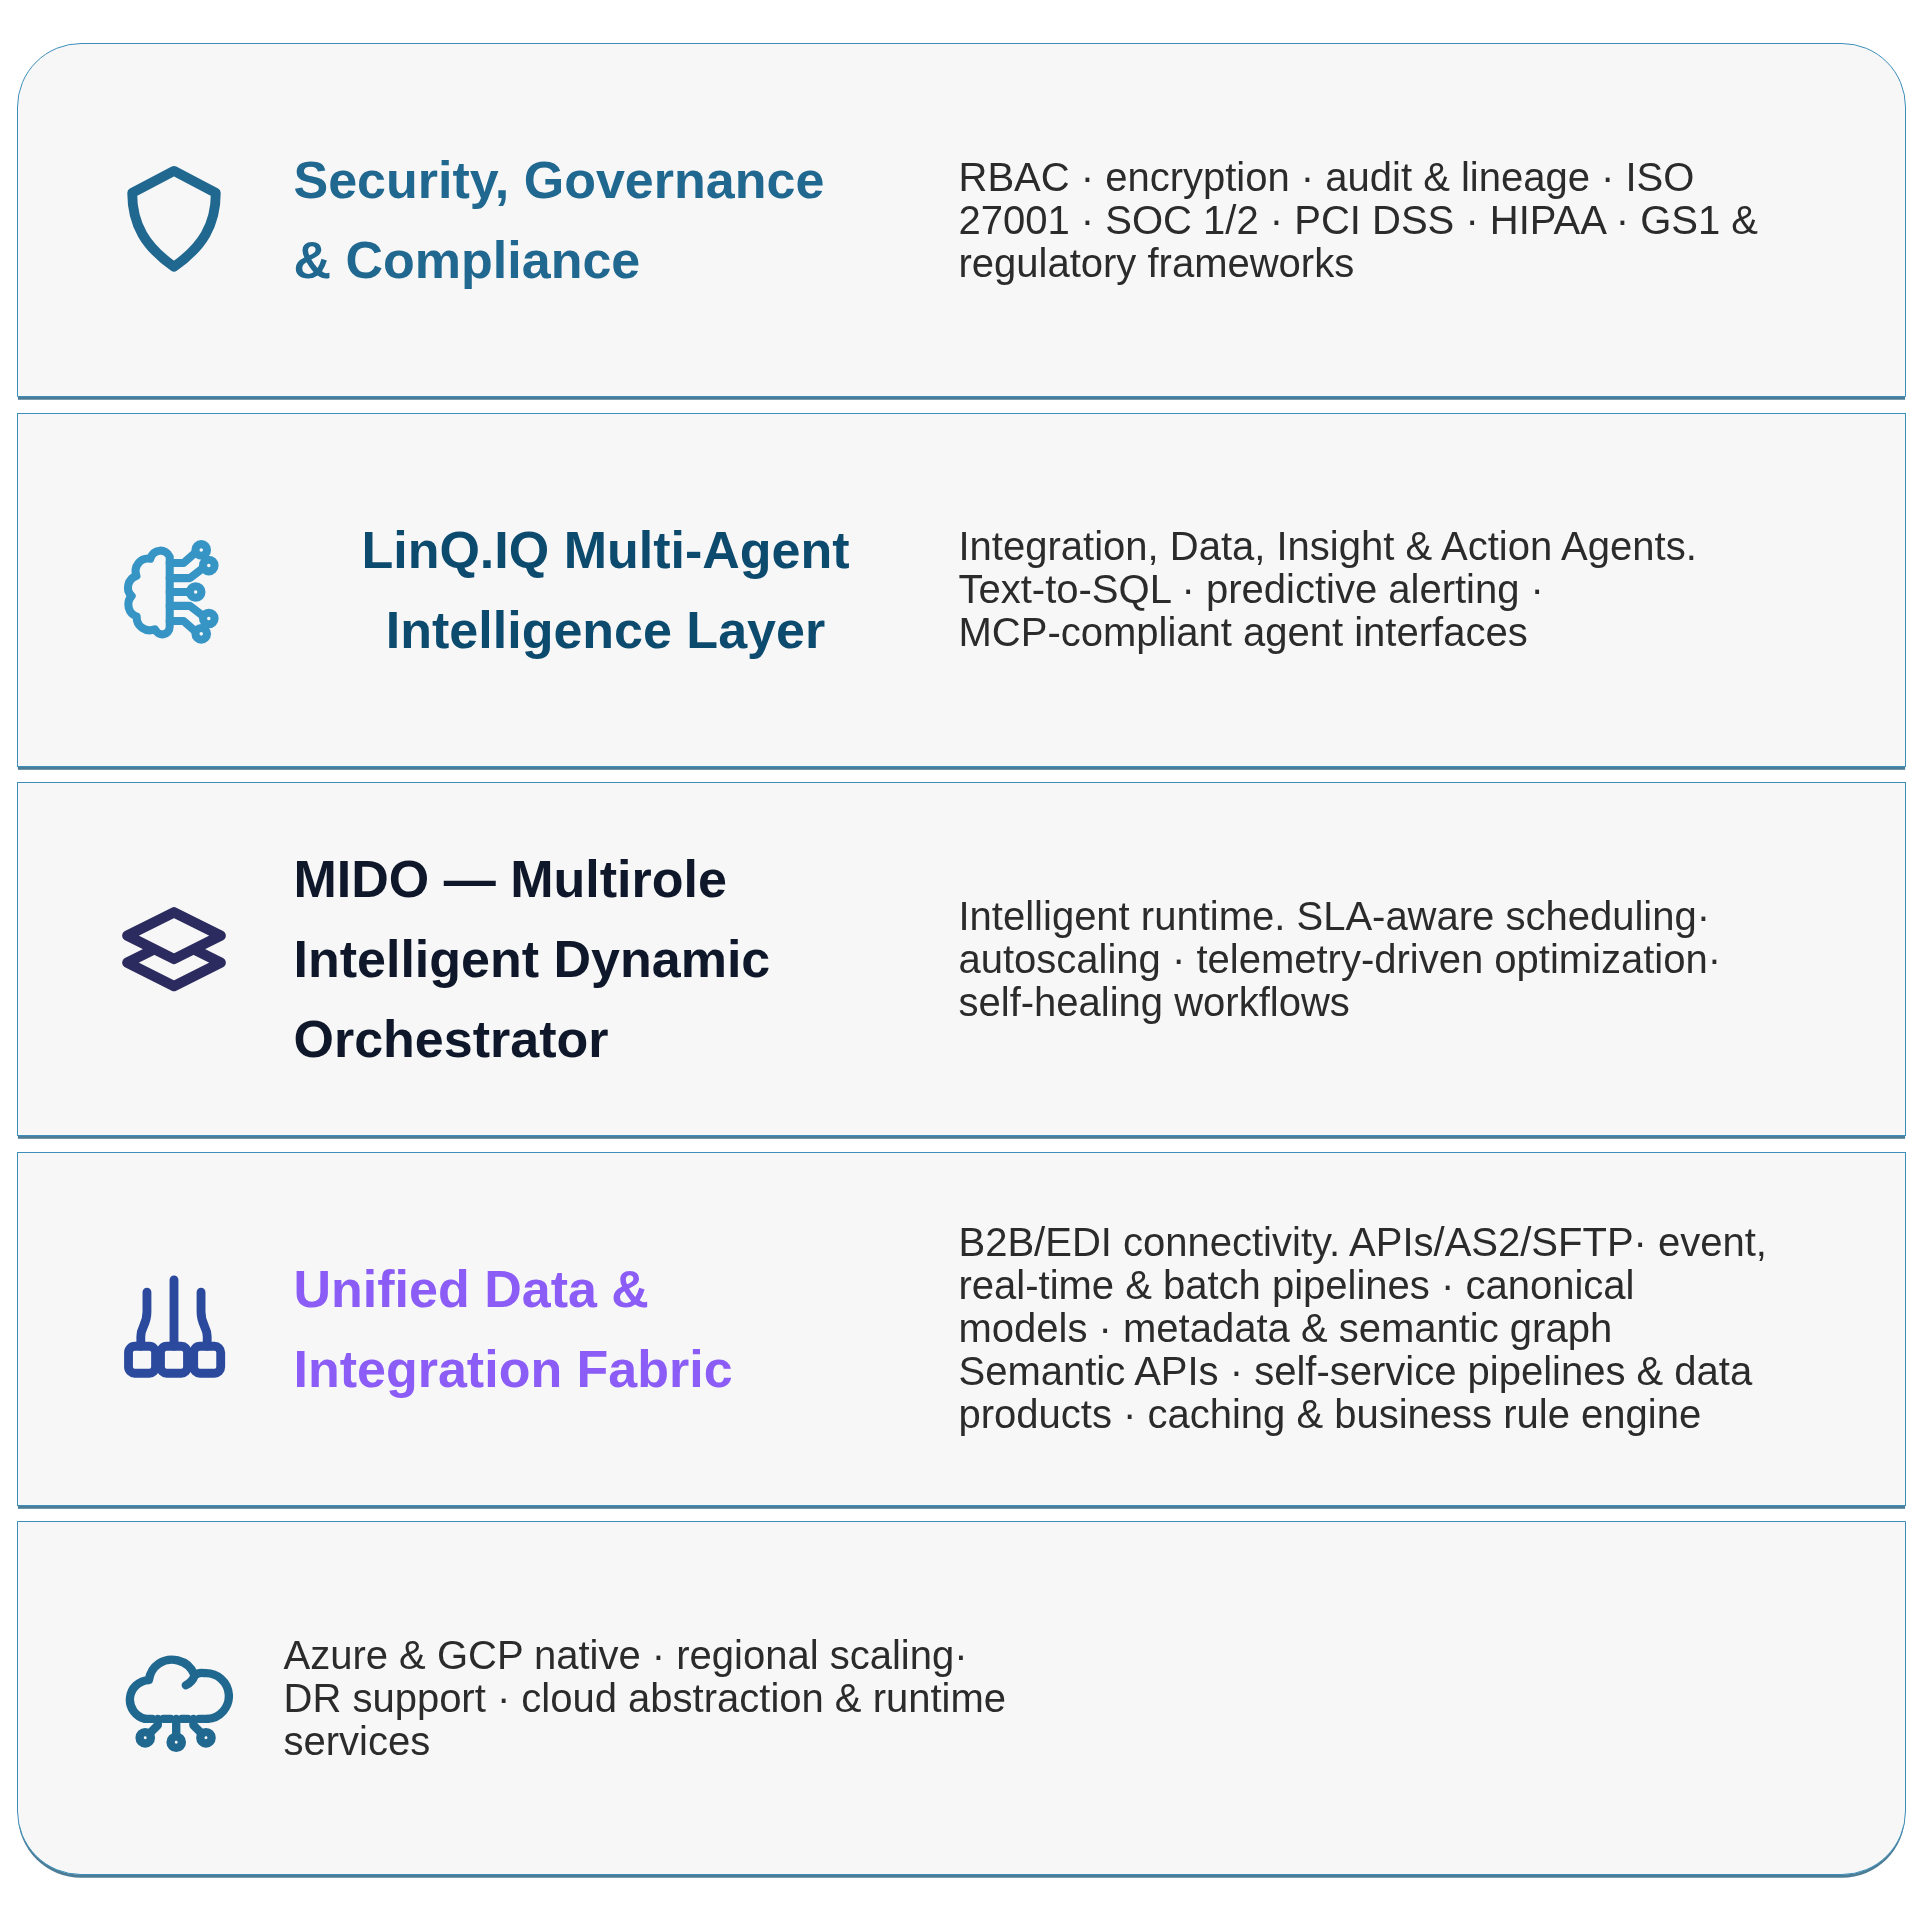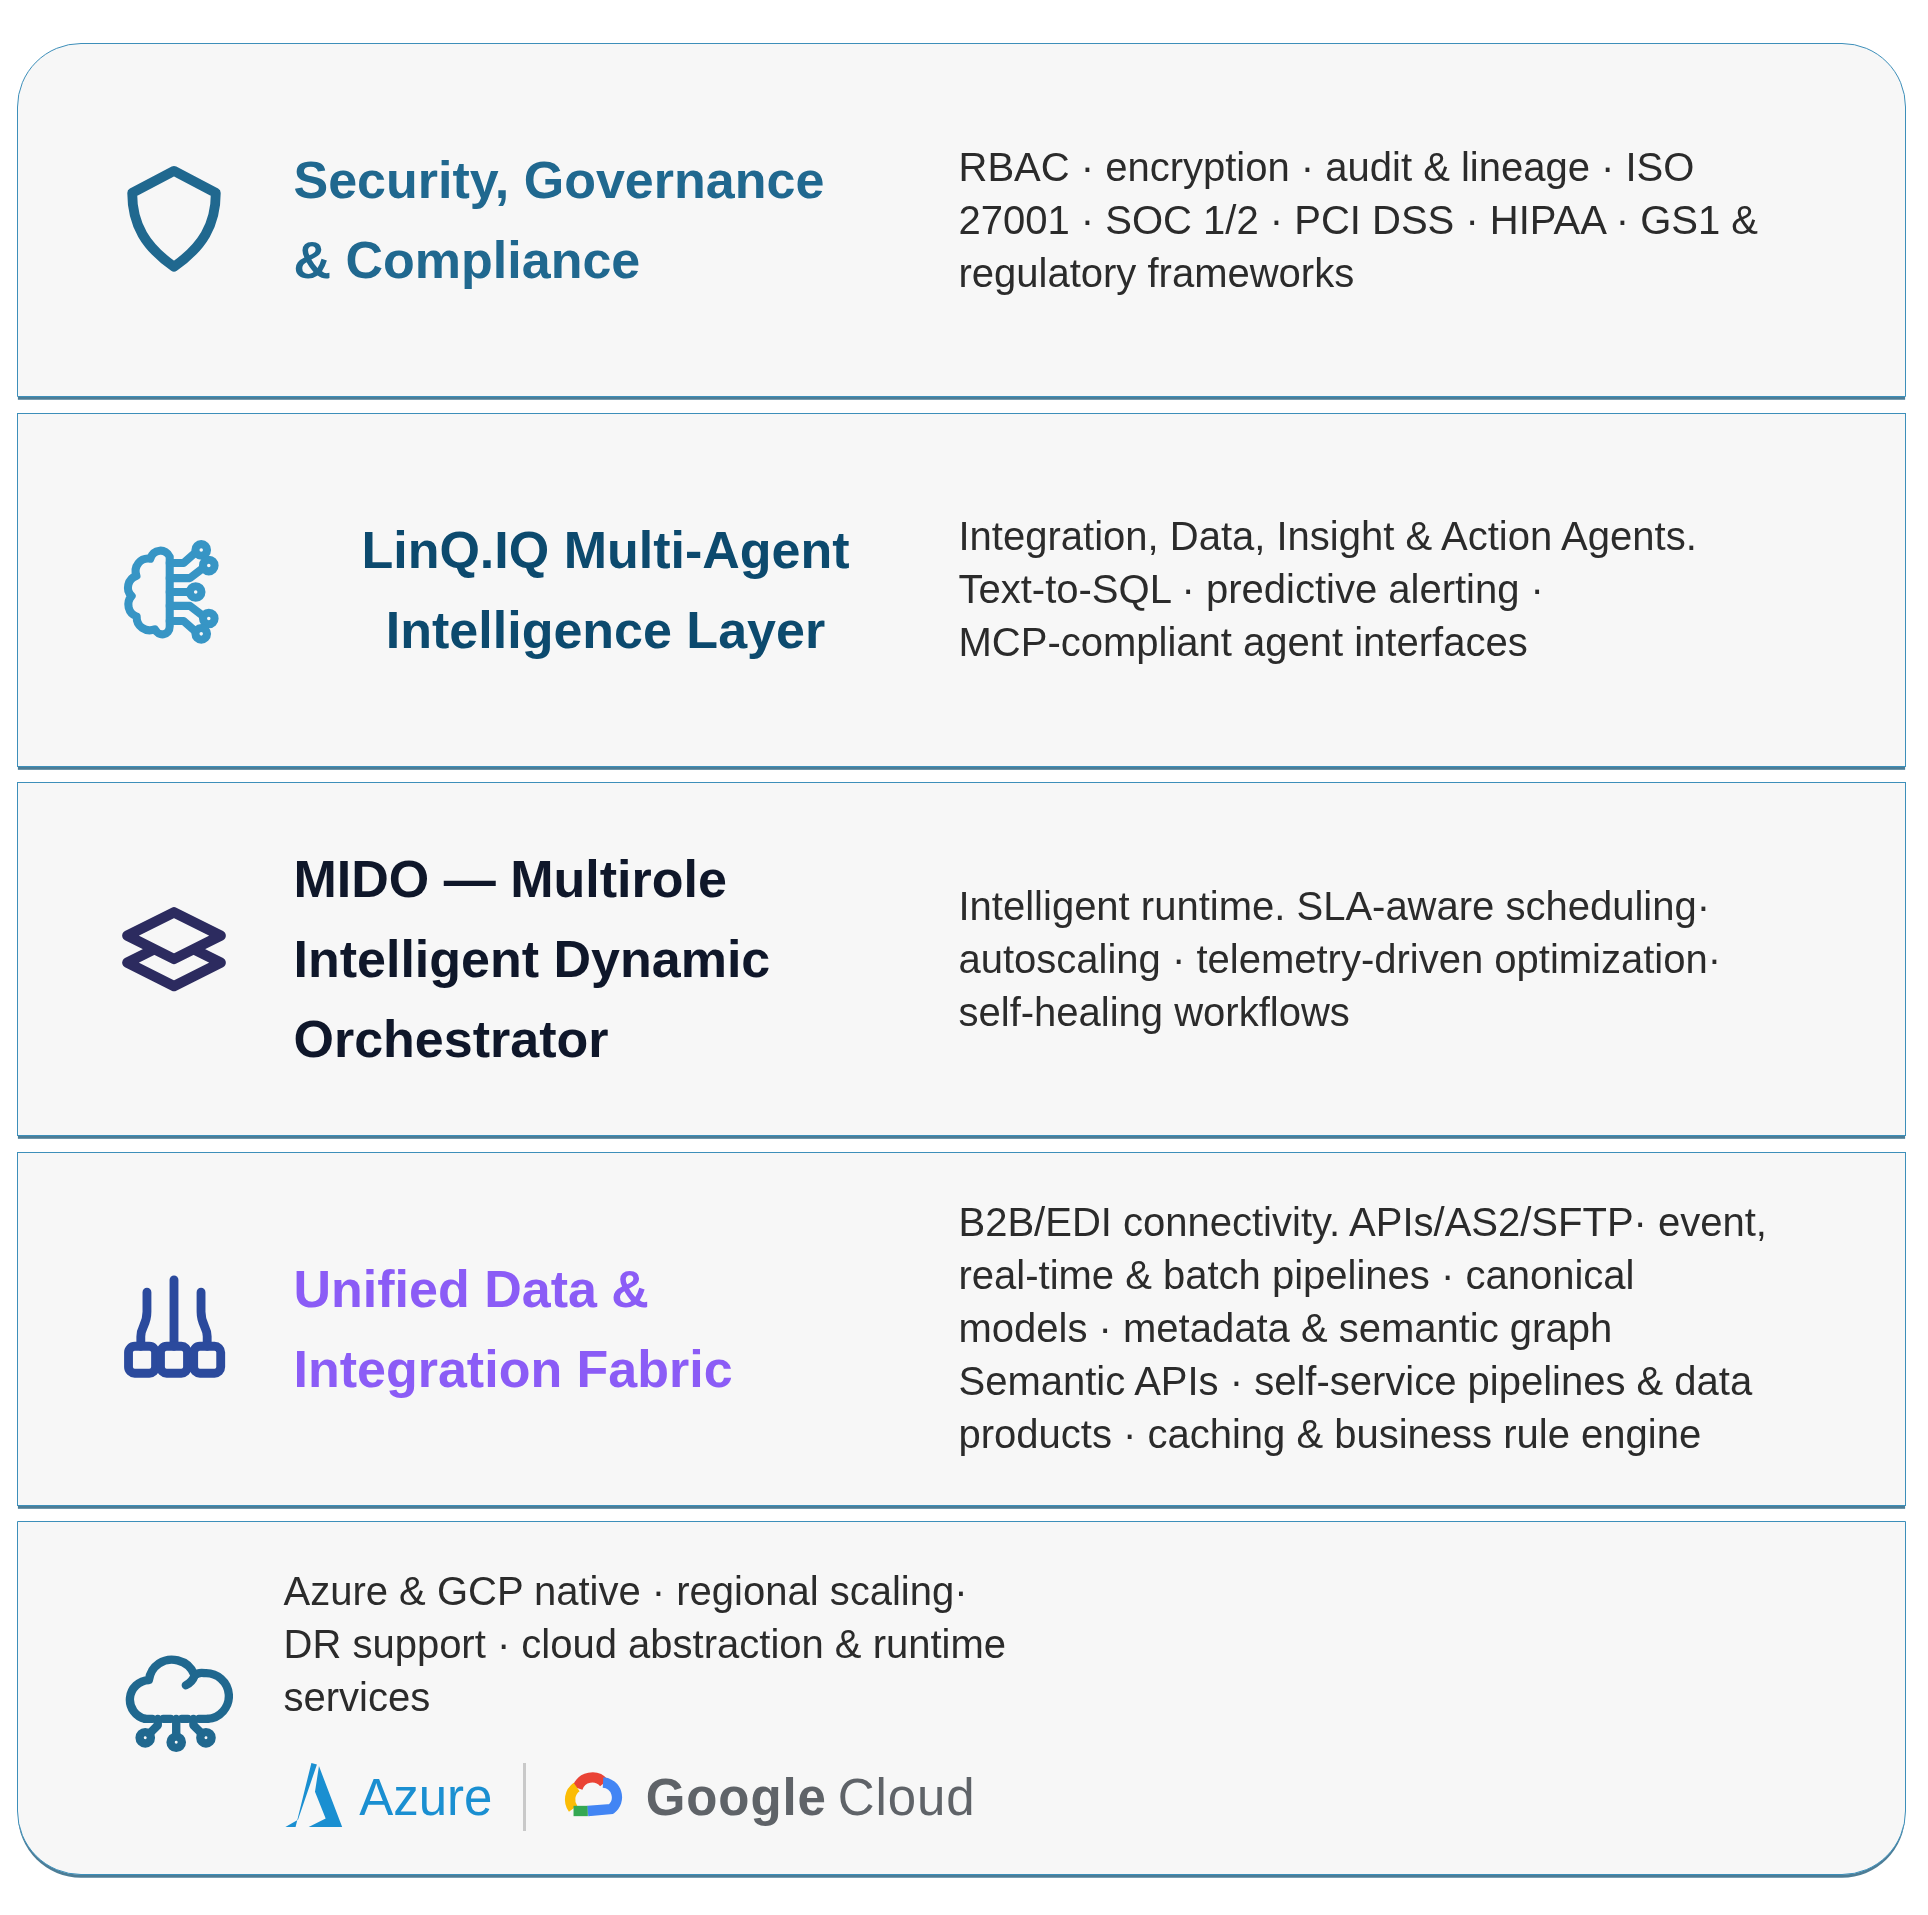--- a/index.html
+++ b/index.html
@@ -27,21 +27,21 @@
     width:138px;flex:none;display:flex;justify-content:center;align-items:center;
   }
   .icon-box svg{display:block;}
   .title{
     flex:none;width:624px;margin:0 0 0 51px;
     font-size:52px;line-height:80px;font-weight:700;
     letter-spacing:0;white-space:pre-line;
   }
   .desc-col{flex:none;width:927px;margin-left:41px;}
   .desc{
-    margin:0;font-size:40px;line-height:53px;font-weight:400;
+    margin:0;font-size:40px;line-height:43px;font-weight:400;
     color:#2b2b2b;white-space:pre-line;
   }
   .logos{
     display:flex;align-items:center;margin-top:39px;
   }
   .azure-wordmark{font-size:51px;font-weight:400;margin-left:14.7px;}
   .logo-divider{width:2.8px;height:68px;background:#c9c9c9;margin:0 31px;flex:none;}
   .gcloud-wordmark{font-size:51px;margin-left:16.5px;letter-spacing:0.9px;}
   .gcloud-wordmark .g1{font-weight:700;}
   .gcloud-wordmark .g2{font-weight:400;margin-left:11px;}
@@ -144,38 +144,17 @@
         <path d="M24.9 32.5 v6.8"></path>
           <circle cx="24.9" cy="42" r="2.3"></circle>
         <path d="M31.9 32.5 v2.6 l3.4 3.4"></path>
           <circle cx="37" cy="40.2" r="2.3"></circle>
       </svg>
     </div>
     <div class="desc-col">
       <p class="desc">Azure &amp; GCP native · regional scaling·
 DR support · cloud abstraction &amp; runtime
 services</p>
-      <div class="logos">
-        <span>
-          <svg width="61" height="66" viewBox="0 0 60 68">
-            <path d="M26.8 0 L32.5 1.6 L13 58.5 L0 66 L10.5 66 Z" fill="#1a8fd1"></path>
-            <path d="M34.6 3.2 L58.5 66 L24 66 L41.5 57.2 L30.5 29.5 Z" fill="#1a8fd1"></path>
-          </svg>
-        </span>
-        <span class="azure-wordmark" style="color: rgb(26, 143, 209);">Azure</span>
-        <span class="logo-divider"></span>
-        <span>
-          <svg width="72" height="59" viewBox="0 0 48 40" fill="none" stroke-linecap="butt">
-            <path d="M13.5 15 A10.5 10.5 0 0 1 31.5 11.5" stroke="#ea4335" stroke-width="7"></path>
-            <path d="M10.5 29 A10.5 10.5 0 0 1 12.9 14.2" stroke="#fbbc05" stroke-width="7"></path>
-            <path d="M10.8 30.5 H20.5" stroke="#34a853" stroke-width="7"></path>
-            <path d="M30.8 11.2 A10 10 0 0 1 36.2 29.2 L20.5 30.5" stroke="#4285f4" stroke-width="7"></path>
-          </svg>
-        </span>
-        <span class="gcloud-wordmark" style="color: rgb(95, 99, 104);">
-          <span class="g1">Google</span><span class="g2">Cloud</span>
-        </span>
-      </div>
     </div>
   </section>
 
 </div>
 
 
 </body></html>

